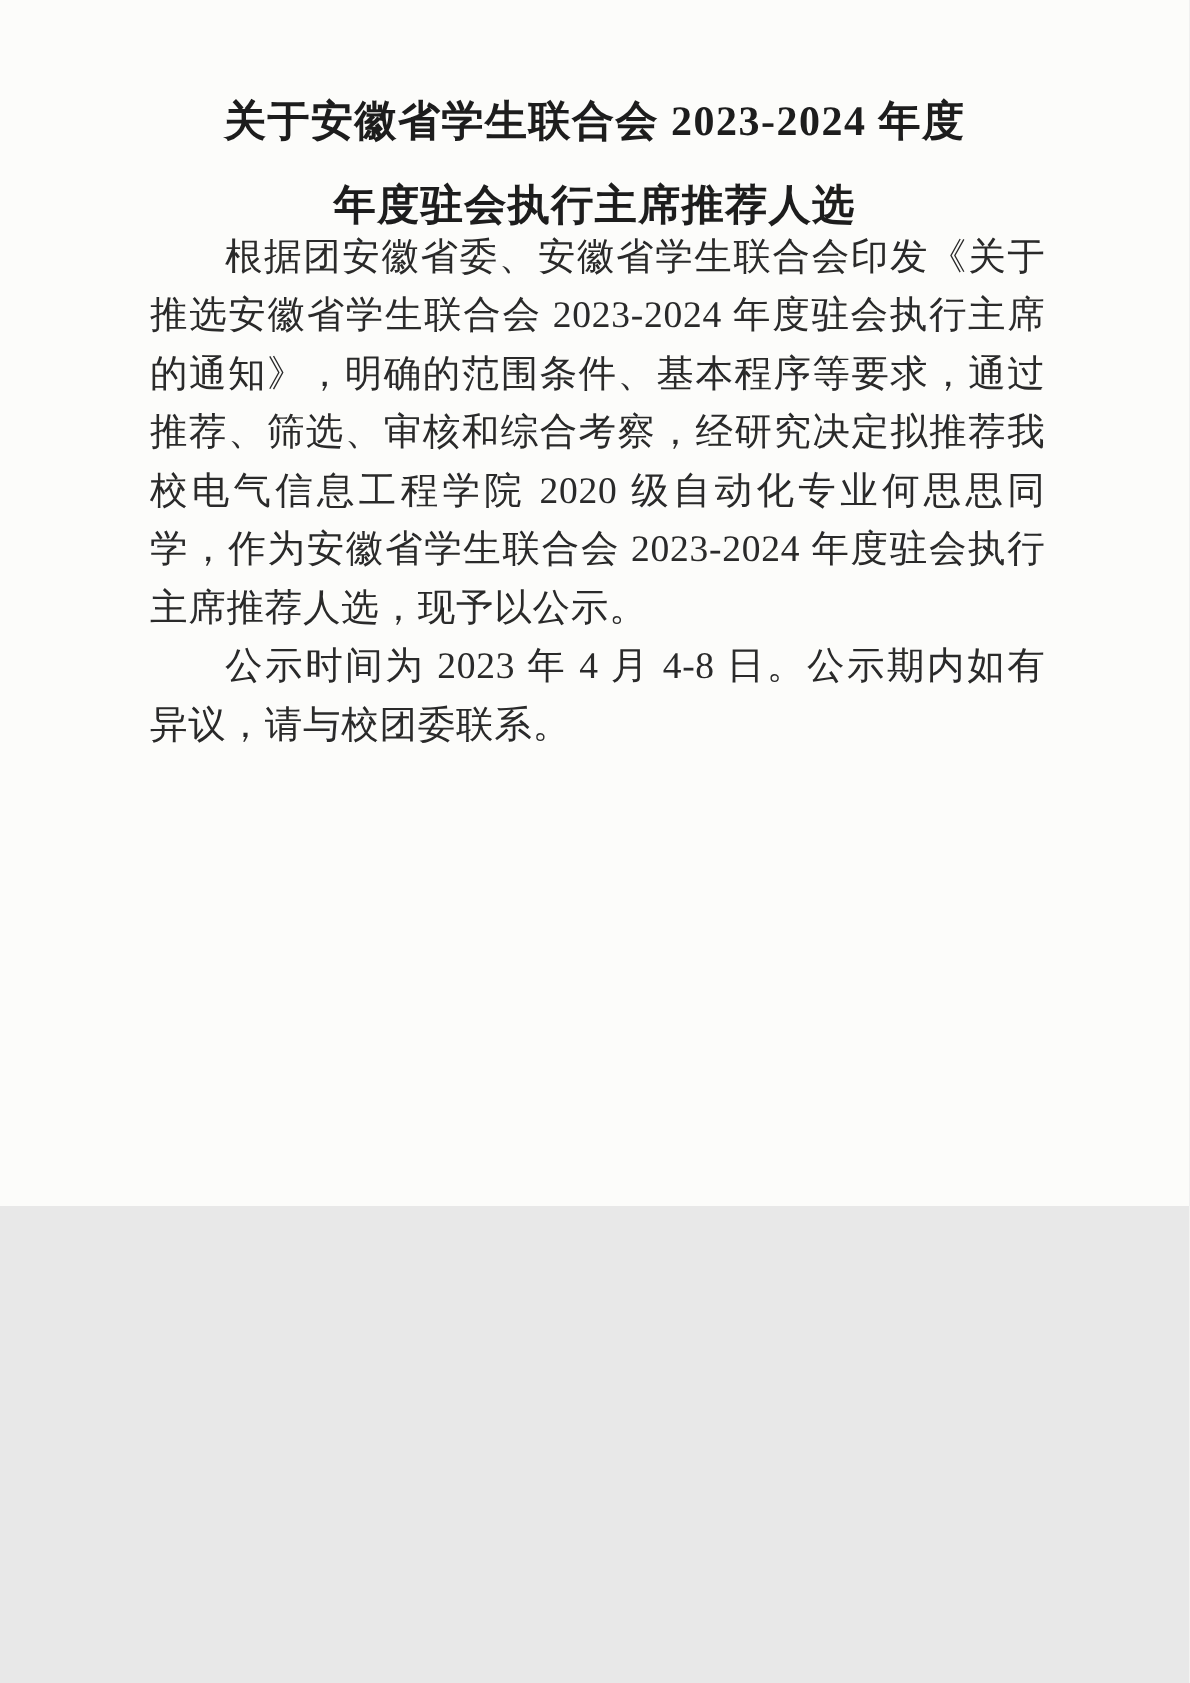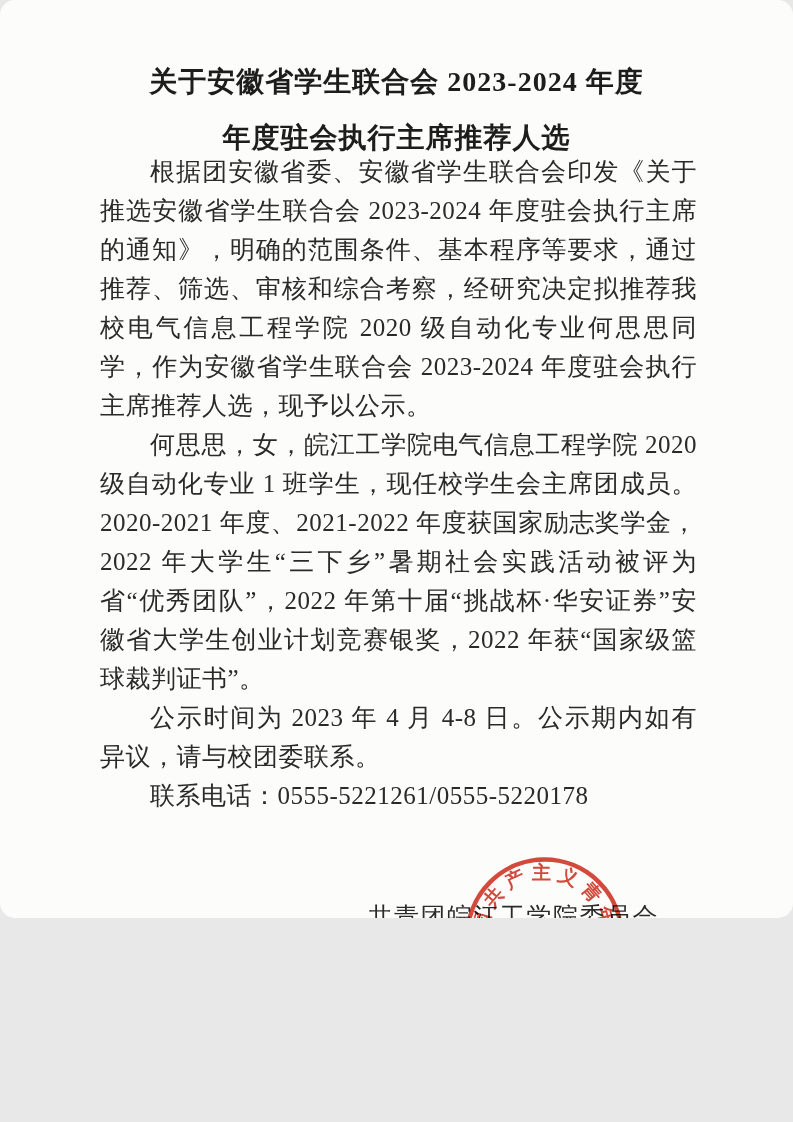--- a/index.html
+++ b/index.html
@@ -3,27 +3,26 @@
 <meta charset="utf-8">
 <style>
   html, body {
     margin: 0;
     padding: 0;
     background: #e8e8e8;
   }
   .page {
     position: relative;
     width: 793px;
-    height: 918px;
+    height: 804px;
     margin: 0 auto;
     background: #fcfcfa;
     overflow: hidden;
     font-family: "Liberation Serif", "DejaVu Serif", serif;
     color: #2a2a2a;
-    border-radius: 15px;
   }
   .title {
     position: absolute;
     top: 54px;
     left: 0;
     width: 100%;
     text-align: center;
     font-size: 28px;
     font-weight: bold;
     color: #1d1d1d;
@@ -91,23 +90,21 @@
 
 <div class="page">
 
   <div class="title">
     <div>关于安徽省学生联合会 2023-2024 年度</div>
     <div>年度驻会执行主席推荐人选</div>
   </div>
 
   <div class="body-text">
     <p>根据团安徽省委、安徽省学生联合会印发《关于推选安徽省学生联合会 2023-2024 年度驻会执行主席的通知》，明确的范围条件、基本程序等要求，通过推荐、筛选、审核和综合考察，经研究决定拟推荐我校电气信息工程学院 2020 级自动化专业何思思同学，作为安徽省学生联合会 2023-2024 年度驻会执行主席推荐人选，现予以公示。</p>
-    <p>何思思，女，皖江工学院电气信息工程学院 2020 级自动化专业 1 班学生，现任校学生会主席团成员。2020-2021 年度、2021-2022 年度获国家励志奖学金，2022 年大学生“三下乡”暑期社会实践活动被评为省“优秀团队”，2022 年第十届“挑战杯·华安证券”安徽省大学生创业计划竞赛银奖，2022 年获“国家级篮球裁判证书”。</p>
     <p>公示时间为 2023 年 4 月 4-8 日。公示期内如有异议，请与校团委联系。</p>
-    <p>联系电话：0555-5221261/0555-5220178</p>
   </div>
 
   <div class="signature">共青团皖江工学院委员会</div>
   <div class="sig-date">2023 年 4 月 3 日</div>
 
   <svg class="seal" viewBox="0 0 170 170" aria-hidden="true">
     <defs>
       <path id="seal-outer-arc-path" d="M 31.9 105 A 58 58 0 1 1 137.1 105" fill="none"></path>
       <path id="seal-inner-arc-path" d="M 38 107 Q 84.5 128 131 107" fill="none"></path>
     </defs>

